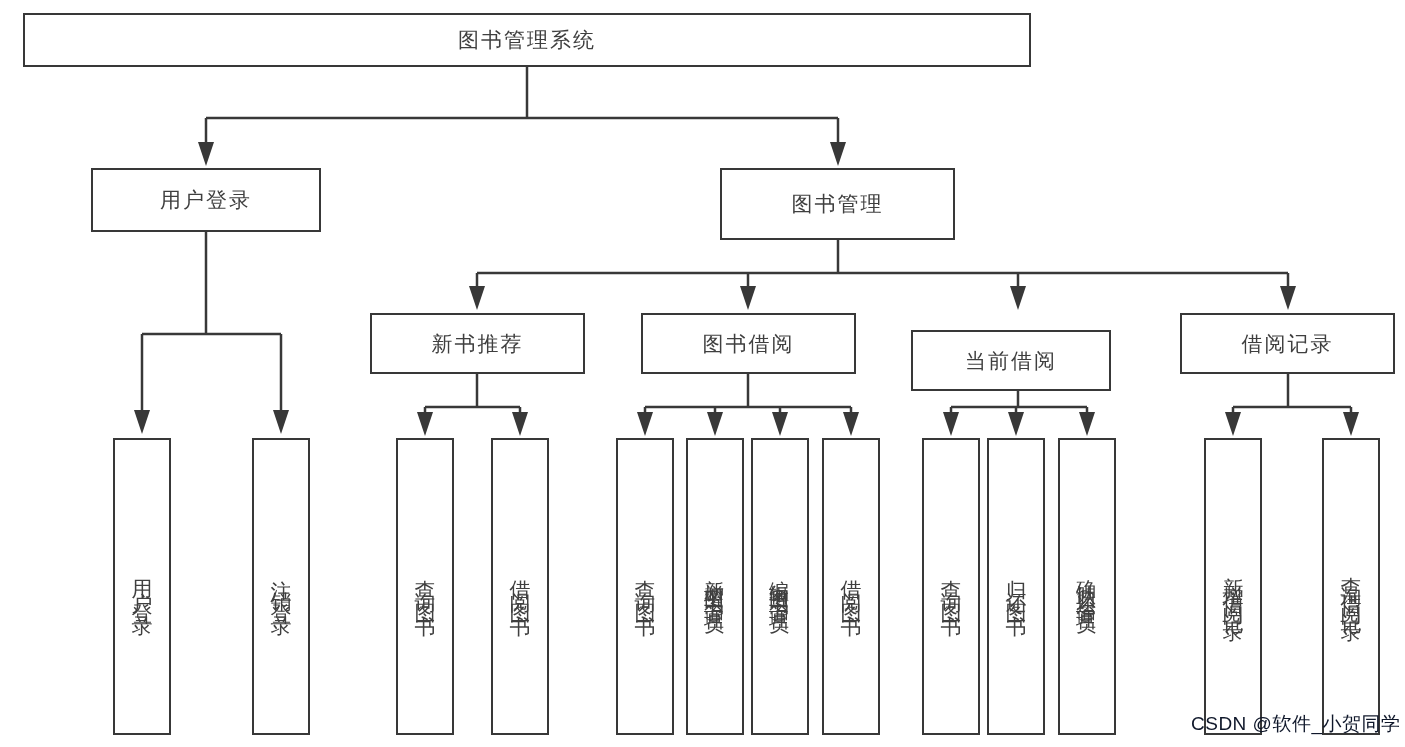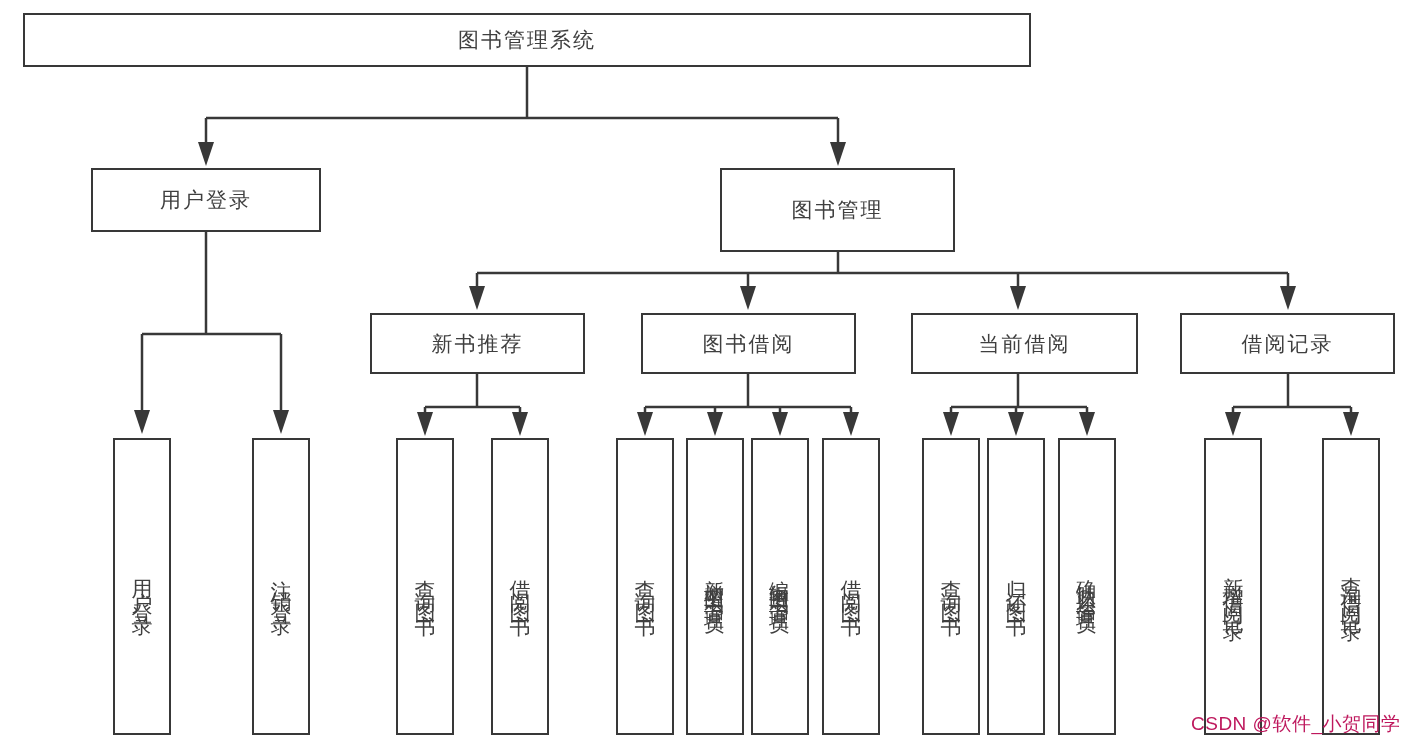--- a/index.html
+++ b/index.html
@@ -15,21 +15,21 @@
     color:#3f3f3f;font-size:21px;letter-spacing:2px;white-space:nowrap;
   }
   .leaf{
     writing-mode:vertical-rl;text-orientation:mixed;
     font-size:21px;letter-spacing:12px;white-space:normal;
   }
   .leaf--mid{letter-spacing:9px;}
   .leaf--long{letter-spacing:5px;font-size:20px;}
   .watermark{
     position:absolute;left:1183px;top:711px;
-    font-size:19px;color:#be185d;letter-spacing:0.5px;white-space:nowrap;z-index:5;
+    font-size:19px;color:#0f172a;letter-spacing:0.5px;white-space:nowrap;z-index:5;
   }
 </style>
 </head>
 <body>
 
 <div class="canvas">
 
   <svg class="connectors" viewBox="0 0 1405 747" stroke="#383838" stroke-width="2.5" fill="none">
 
     <line x1="519" y1="67" x2="519" y2="119"></line>
@@ -88,25 +88,25 @@
     <line x1="1225" y1="407" x2="1343" y2="407"></line>
     <line x1="1225" y1="407" x2="1225" y2="414"></line>
     <polygon points="1217,412 1233,412 1225,436" fill="#383838" stroke="none"></polygon>
     <line x1="1343" y1="407" x2="1343" y2="414"></line>
     <polygon points="1335,412 1351,412 1343,436" fill="#383838" stroke="none"></polygon>
   </svg>
 
   <div class="node" style="left:15px;top:13px;width:1008px;height:54px">图书管理系统</div>
 
   <div class="node" style="left:83px;top:168px;width:230px;height:64px">用户登录</div>
-  <div class="node" style="left:712px;top:168px;width:235px;height:84px">图书管理</div>
+  <div class="node" style="left:712px;top:168px;width:235px;height:72px">图书管理</div>
 
   <div class="node" style="left:633px;top:313px;width:215px;height:61px">图书借阅</div>
   <div class="node" style="left:362px;top:313px;width:215px;height:61px">新书推荐</div>
-  <div class="node" style="left:903px;top:313px;width:227px;height:61px">当前借阅</div>
+  <div class="node" style="left:903px;top:330px;width:200px;height:61px">当前借阅</div>
   <div class="node" style="left:1172px;top:313px;width:215px;height:61px">借阅记录</div>
 
   <div class="node leaf" style="left:105px;top:438px;width:58px;height:297px">用户登录</div>
   <div class="node leaf" style="left:244px;top:438px;width:58px;height:297px">注销登录</div>
 
   <div class="node leaf" style="left:388px;top:438px;width:58px;height:297px">查询图书</div>
   <div class="node leaf" style="left:483px;top:438px;width:58px;height:297px">借阅图书</div>
 
   <div class="node leaf" style="left:608px;top:438px;width:58px;height:297px">查询图书</div>
   <div class="node leaf leaf--long" style="left:678px;top:438px;width:58px;height:297px">新增图书（管理员）</div>

